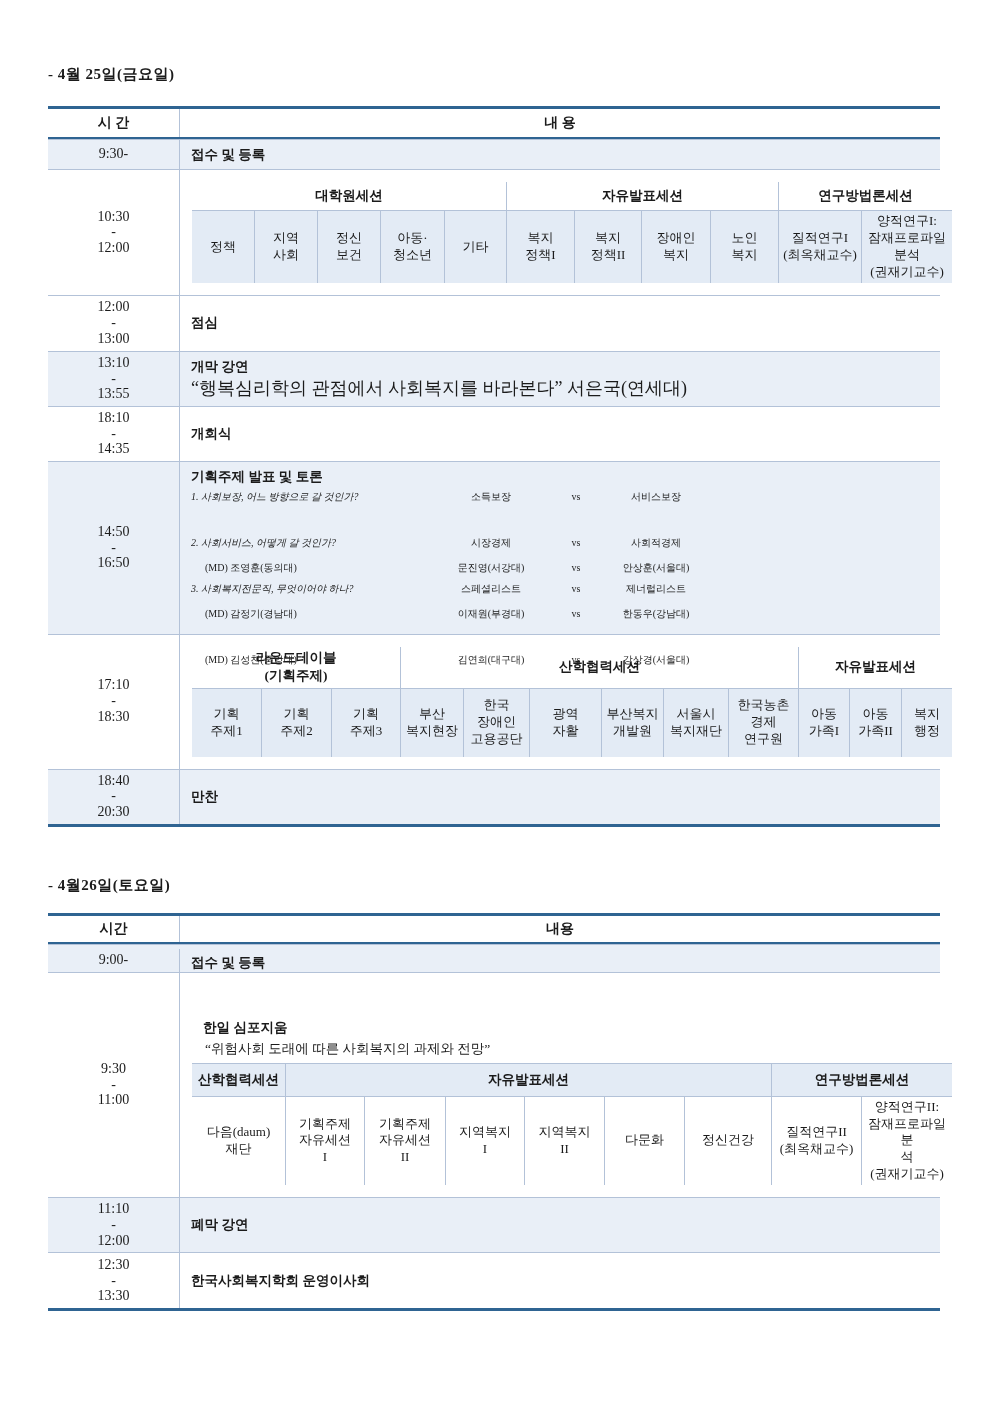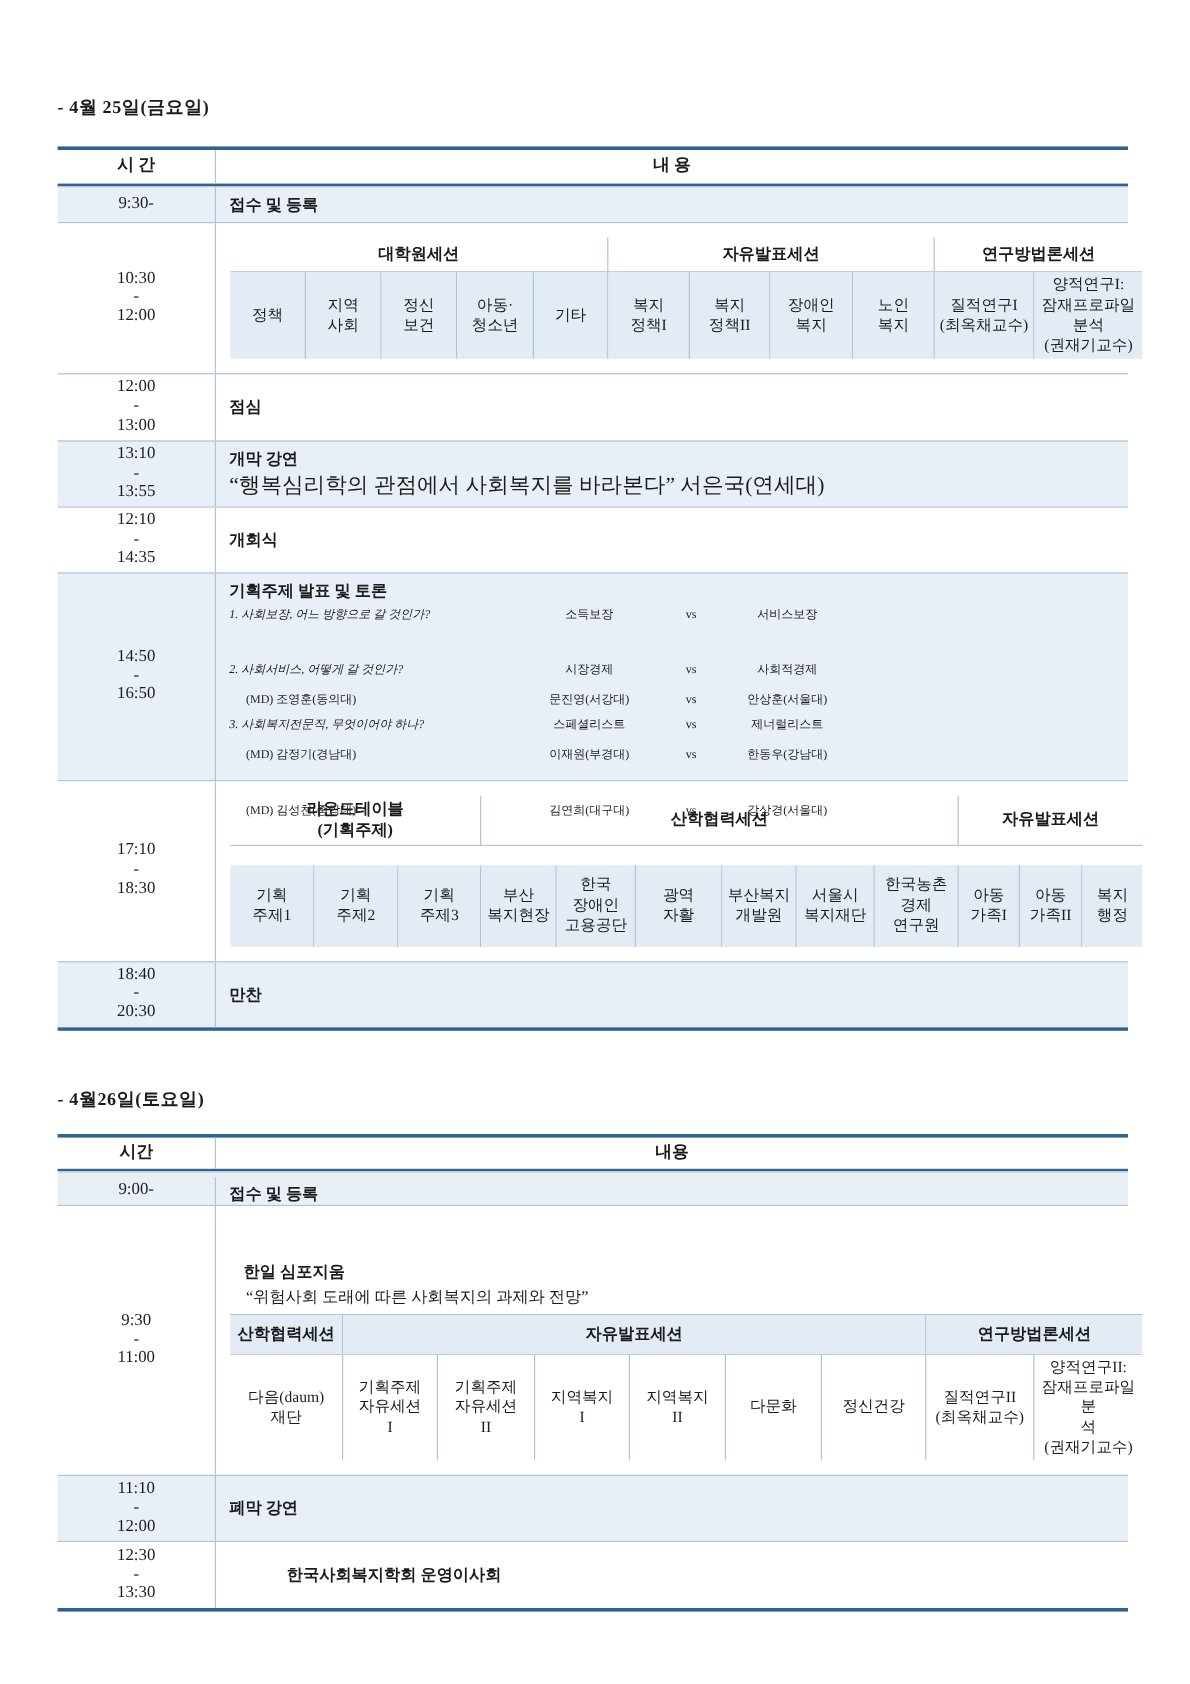--- a/index.html
+++ b/index.html
@@ -9,21 +9,21 @@
     --cellfill:#e3ebf5;    
     --text:#1b1b1b;
   }
   *{box-sizing:border-box;margin:0;padding:0;}
   html,body{background:#fff;}
   body{
     width:992px;height:1403px;position:relative;
     font-family:"Liberation Serif","DejaVu Serif",serif;
     color:var(--text);font-size:13px;line-height:1.35;
   }
-  .page{position:absolute;left:48px;top:16px;width:892px;}
+  .page{position:absolute;left:48px;top:0;width:892px;}
   .day-heading{font-size:15px;font-weight:bold;letter-spacing:.5px;}
   .h1{margin-top:64px;margin-bottom:22px;}
   .h2{margin-top:48px;margin-bottom:18px;}
   .sched{width:892px;border-top:3px solid var(--dark);border-bottom:3px solid var(--dark);}
   .row{display:flex;align-items:stretch;border-top:1px solid var(--divider);}
   .row:first-child{border-top:none;}
   .thead{border-bottom:2px solid var(--dark);border-top:none;}
   .tcol{
     width:132px;flex:0 0 132px;display:flex;flex-direction:column;
     align-items:center;justify-content:center;text-align:center;
@@ -63,29 +63,29 @@
   
   .rh-head1{min-height:30px;}
   .rh-reg1{min-height:30px;}
   .rh-sec1a{min-height:29px;}
   .rh-cells1a{min-height:72px;}
   .rh-lunch{min-height:47px;}
   .rh-openlec{min-height:54px;}
   .rh-ceremony{min-height:50px;}
   .rh-plenary{min-height:164px;}
   .rh-sec1b{min-height:42px;}
-  .rh-cells1b{min-height:68px;margin-top:16px;}
+  .rh-cells1b{min-height:68px;}
   .rh-dinner{min-height:48px;}
   .rh-head2{min-height:28px;}
   .rh-reg2{min-height:28px;align-items:flex-end;}
   .rh-sym{min-height:46px;}
   .rh-sec2{min-height:34px;}
   .rh-cells2{min-height:80px;}
   .rh-close{min-height:52px;}
-  .rh-board{min-height:56px;gap:48px;}
+  .rh-board{min-height:56px;}
 </style>
 </head>
 <body>
 
 <div class="page">
 
   <div class="day-heading h1">- 4월 25일(금요일)</div>
 
   <div class="sched">
 
@@ -154,21 +154,21 @@
         <div>13:55</div>
       </div>
       <div class="ccol">
         <div class="label">개막 강연</div>
         <div class="plain">“행복심리학의 관점에서 사회복지를 바라본다” 서은국(연세대)</div>
       </div>
     </div>
 
     <div class="row rh-ceremony">
       <div class="tcol">
-        <div>12:10</div>
+        <div>18:10</div>
         <div class="dash">-</div>
         <div>14:35</div>
       </div>
       <div class="ccol label">개회식</div>
     </div>
 
     <div class="row band rh-plenary">
       <div class="tcol">
         <div>14:50</div>
         <div class="dash">-</div>

